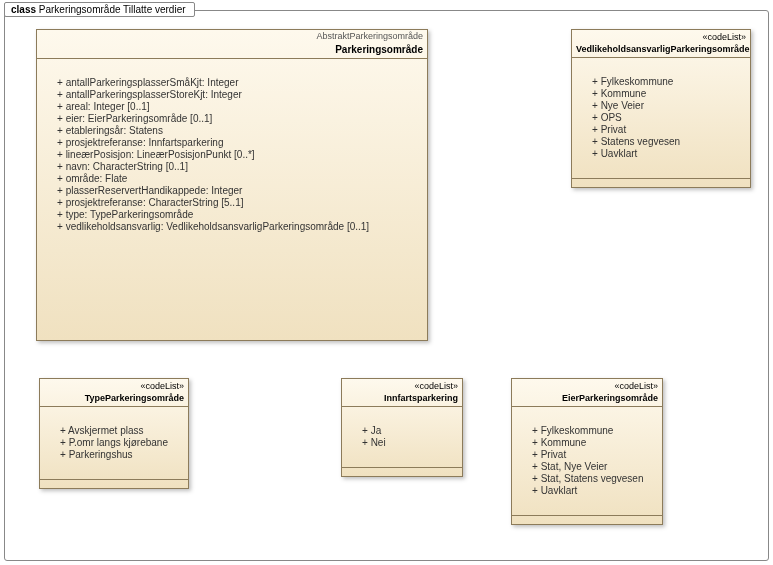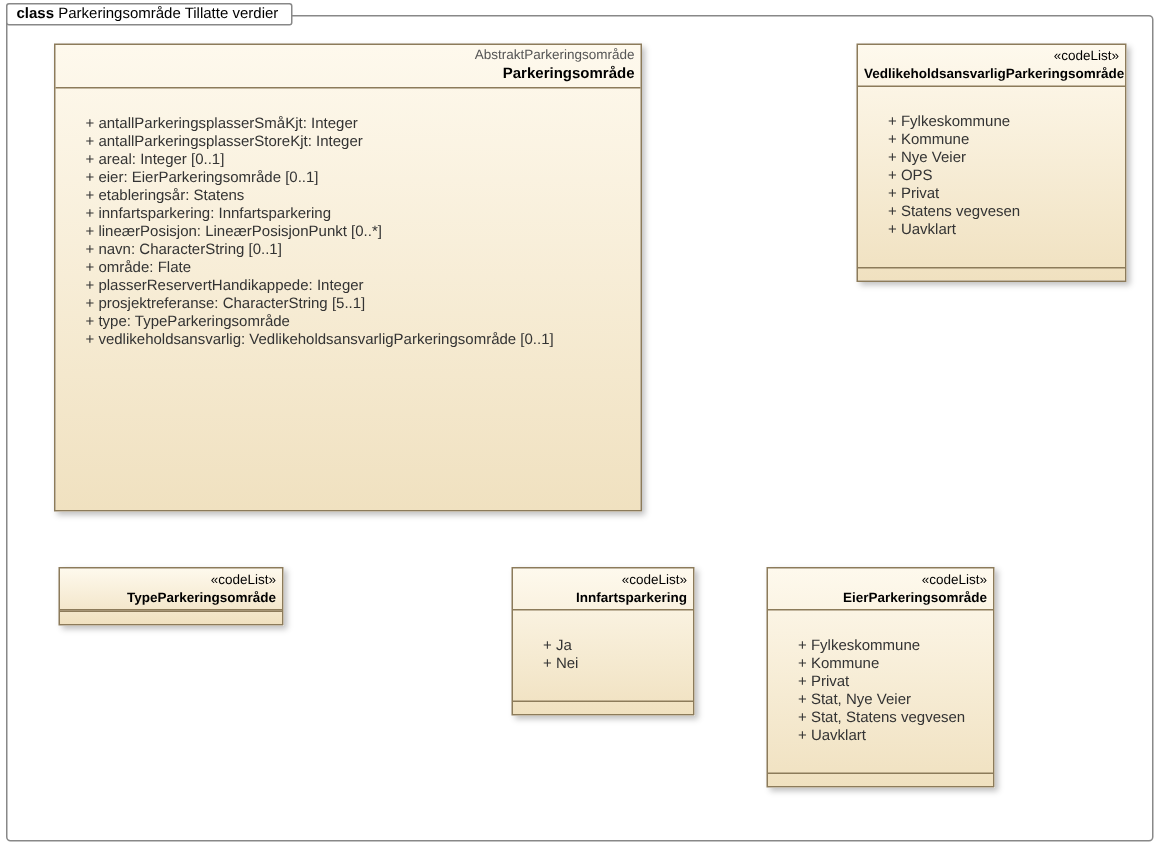--- a/index.html
+++ b/index.html
@@ -29,21 +29,21 @@
       <div class="sub">AbstraktParkeringsområde</div>
       <div class="hdr">
         <div class="nm">Parkeringsområde</div>
       </div>
       <ul>
         <li>antallParkeringsplasserSmåKjt: Integer</li>
         <li>antallParkeringsplasserStoreKjt: Integer</li>
         <li>areal: Integer [0..1]</li>
         <li>eier: EierParkeringsområde [0..1]</li>
         <li>etableringsår: Statens</li>
-        <li>innfartsparkering: Innfartsparkering</li>
+        <li>prosjektreferanse: Innfartsparkering</li>
         <li>lineærPosisjon: LineærPosisjonPunkt [0..*]</li>
         <li>navn: CharacterString [0..1]</li>
         <li>område: Flate</li>
         <li>plasserReservertHandikappede: Integer</li>
         <li>prosjektreferanse: CharacterString [5..1]</li>
         <li>type: TypeParkeringsområde</li>
         <li>vedlikeholdsansvarlig: VedlikeholdsansvarligParkeringsområde [0..1]</li>
       </ul>
     </div>
 
@@ -62,20 +62,25 @@
         <li>Uavklart</li>
       </ul>
       <div class="empty-sec"></div>
     </div>
 
     <div class="box" style="left:34px;top:367px;width:148px;">
       <div class="hdr">
         <div class="st">«codeList»</div>
         <div class="nm" style="font-size:9px">TypeParkeringsområde</div>
       </div>
+      <ul>
+        <li>Avskjermet plass</li>
+        <li>P.omr langs kjørebane</li>
+        <li>Parkeringshus</li>
+      </ul>
       <div class="empty-sec"></div>
     </div>
 
     <div class="box" style="left:336px;top:367px;width:120px;">
       <div class="hdr">
         <div class="st">«codeList»</div>
         <div class="nm" style="font-size:9px">Innfartsparkering</div>
       </div>
       <ul>
         <li>Ja</li>

